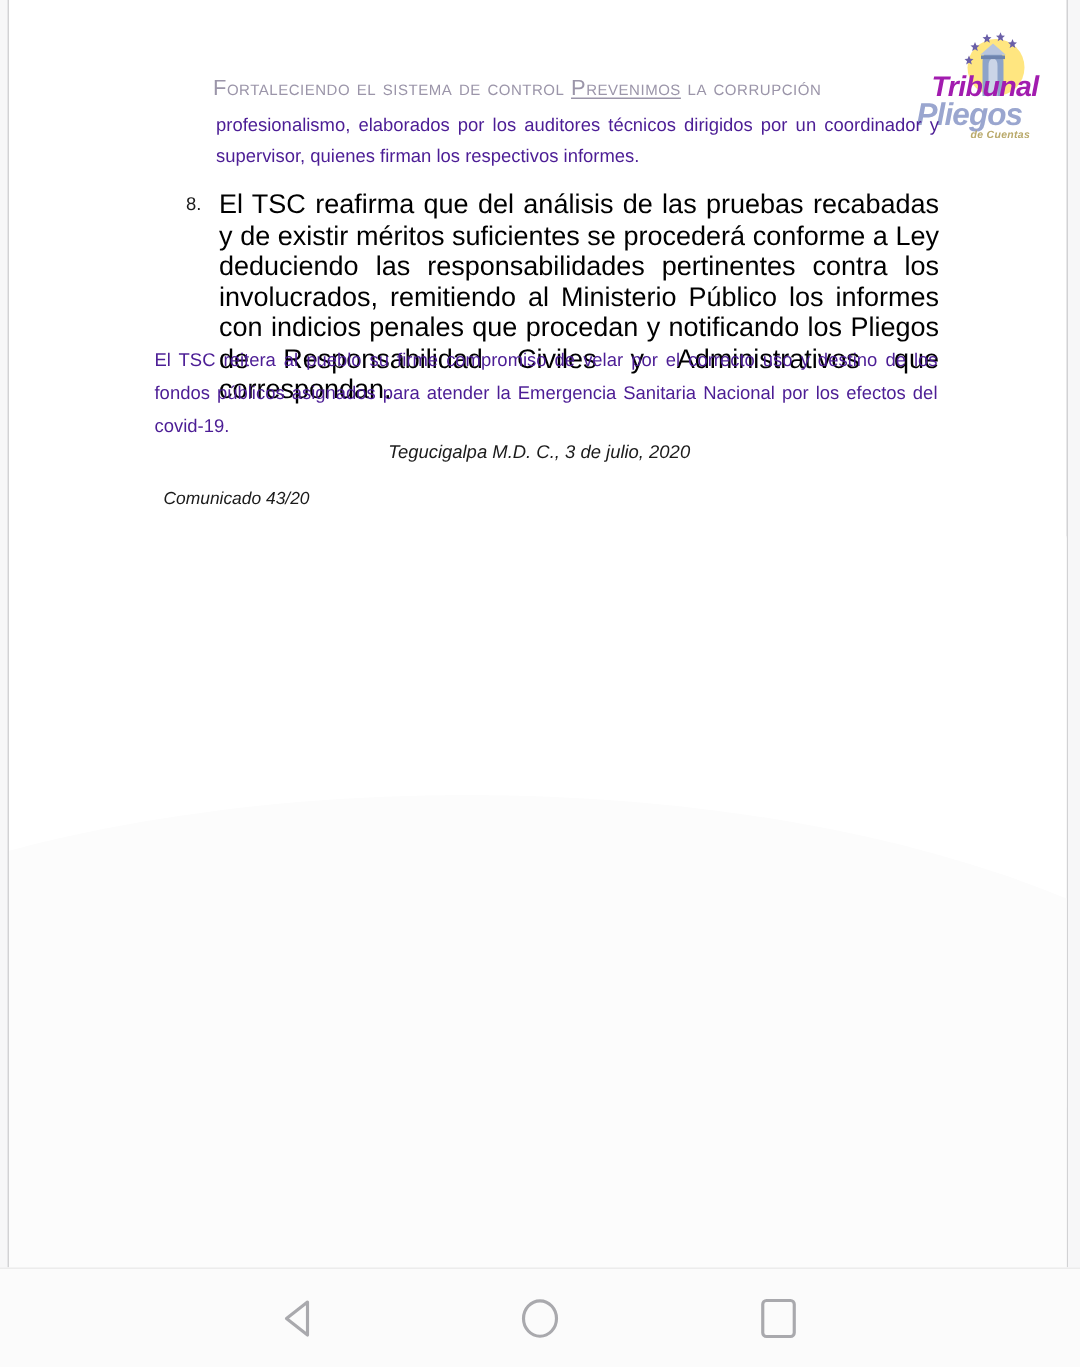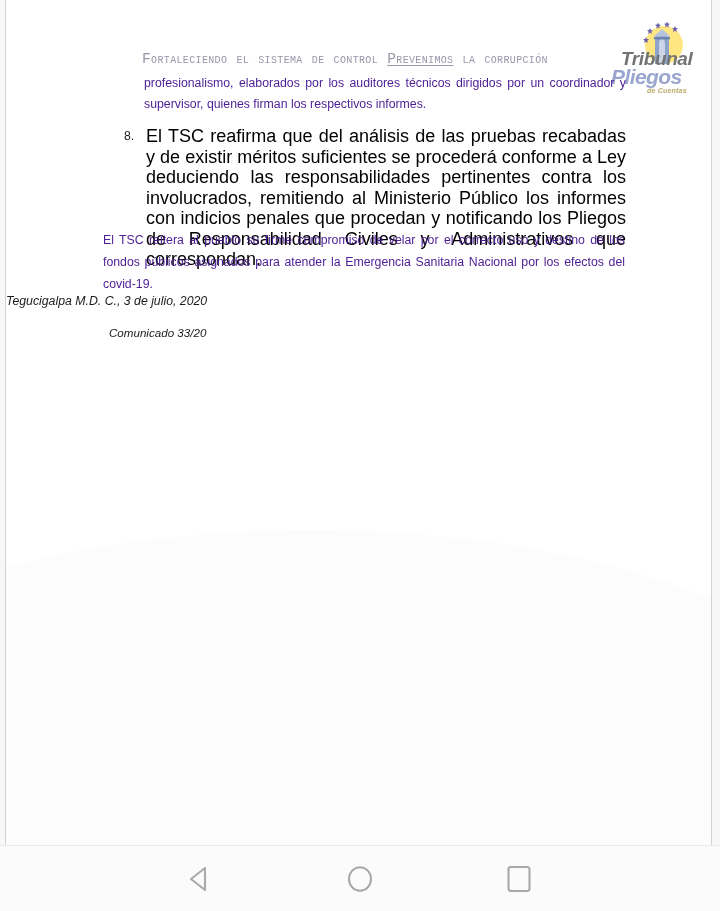--- a/index.html
+++ b/index.html
@@ -83,21 +83,21 @@
     position: absolute;
     left: 0;
     top: 0;
     width: 100%;
     height: 74px;
   }
   .tagline {
     position: absolute;
     left: 136px;
     top: 51px;
-    font-family: Liberation Mono, monospace;
+    font-family: Liberation Sans, sans-serif;
     font-size: 14.6px;
     letter-spacing: 0.35px;
     color: #9b95a9;
     white-space: nowrap;
     font-variant: small-caps;
   }
   .tagline .u {
     text-decoration: underline;
     text-underline-offset: 2px;
   }
@@ -139,21 +139,21 @@
     top: 30px;
     width: 92px;
     text-align: left;
   }
   .logo-line1 {
     font-family: "Liberation Sans", sans-serif;
     font-style: italic;
     font-weight: bold;
     font-size: 19px;
     line-height: 18px;
-    color: #737373;
+    color: #a21caf;
     letter-spacing: -0.4px;
     margin-left: 10px;
   }
   .logo-line2 {
     font-family: "Liberation Sans", sans-serif;
     font-style: italic;
     font-weight: bold;
     font-size: 21px;
     line-height: 20px;
     color: #9aa6cf;
@@ -213,20 +213,21 @@
     top: 229px;
     width: 522px;
     line-height: 22px;
   }
 
   .dateline {
     position: absolute;
     left: 0;
     top: 294px;
     width: 707px;
+    text-align: center;
     font-size: 12.3px;
     font-style: italic;
     color: #1b1b1b;
   }
   .comunicado {
     position: absolute;
     left: 103px;
     top: 326px;
     font-size: 11.6px;
     font-style: italic;
@@ -308,21 +309,21 @@
 
       <div class="list-item">
         <span class="list-marker">8.</span>
         <div class="list-body">El TSC reafirma que del análisis de las pruebas recabadas y de existir méritos suficientes se procederá conforme a Ley deduciendo las responsabilidades pertinentes contra los involucrados, remitiendo al Ministerio Público los informes con indicios penales que procedan y notificando los Pliegos de Responsabilidad Civiles y Administrativos que correspondan.</div>
       </div>
 
       <div class="body-text para-closing">El TSC reitera al pueblo su firme compromiso de velar por el correcto uso y destino de los fondos públicos asignados para atender la Emergencia Sanitaria Nacional por los efectos del covid-19.</div>
 
       <div class="dateline">Tegucigalpa M.D. C., 3 de julio, 2020</div>
 
-      <div class="comunicado">Comunicado 33/20</div>
+      <div class="comunicado">Comunicado 43/20</div>
 
     </div>
   </div>
 
   <div class="navbar">
 
     <div class="nav-btn nav-back">
       <svg width="34" height="34" viewBox="0 0 34 34">
         <path d="M22 6 L8 17 L22 28 Z" fill="none" stroke="#a9a9ad" stroke-width="2.1" stroke-linejoin="round"></path>
       </svg>

